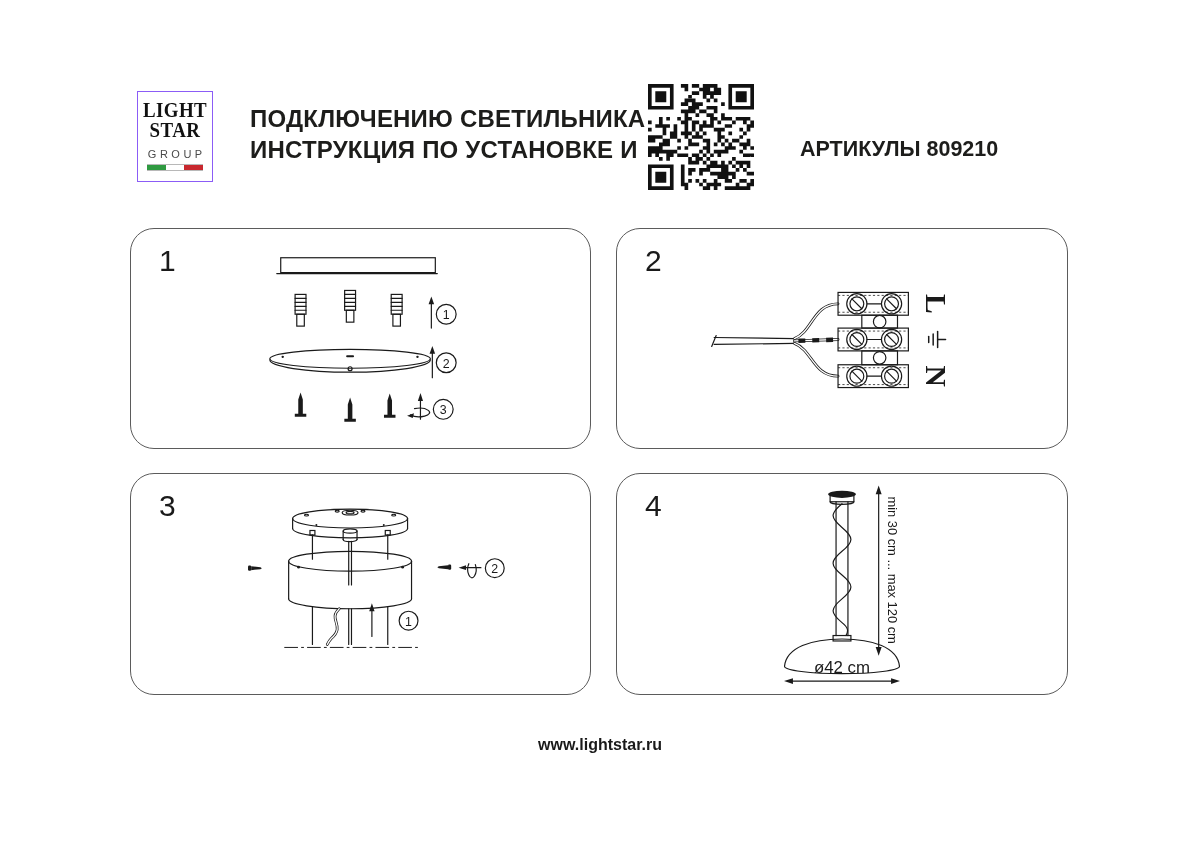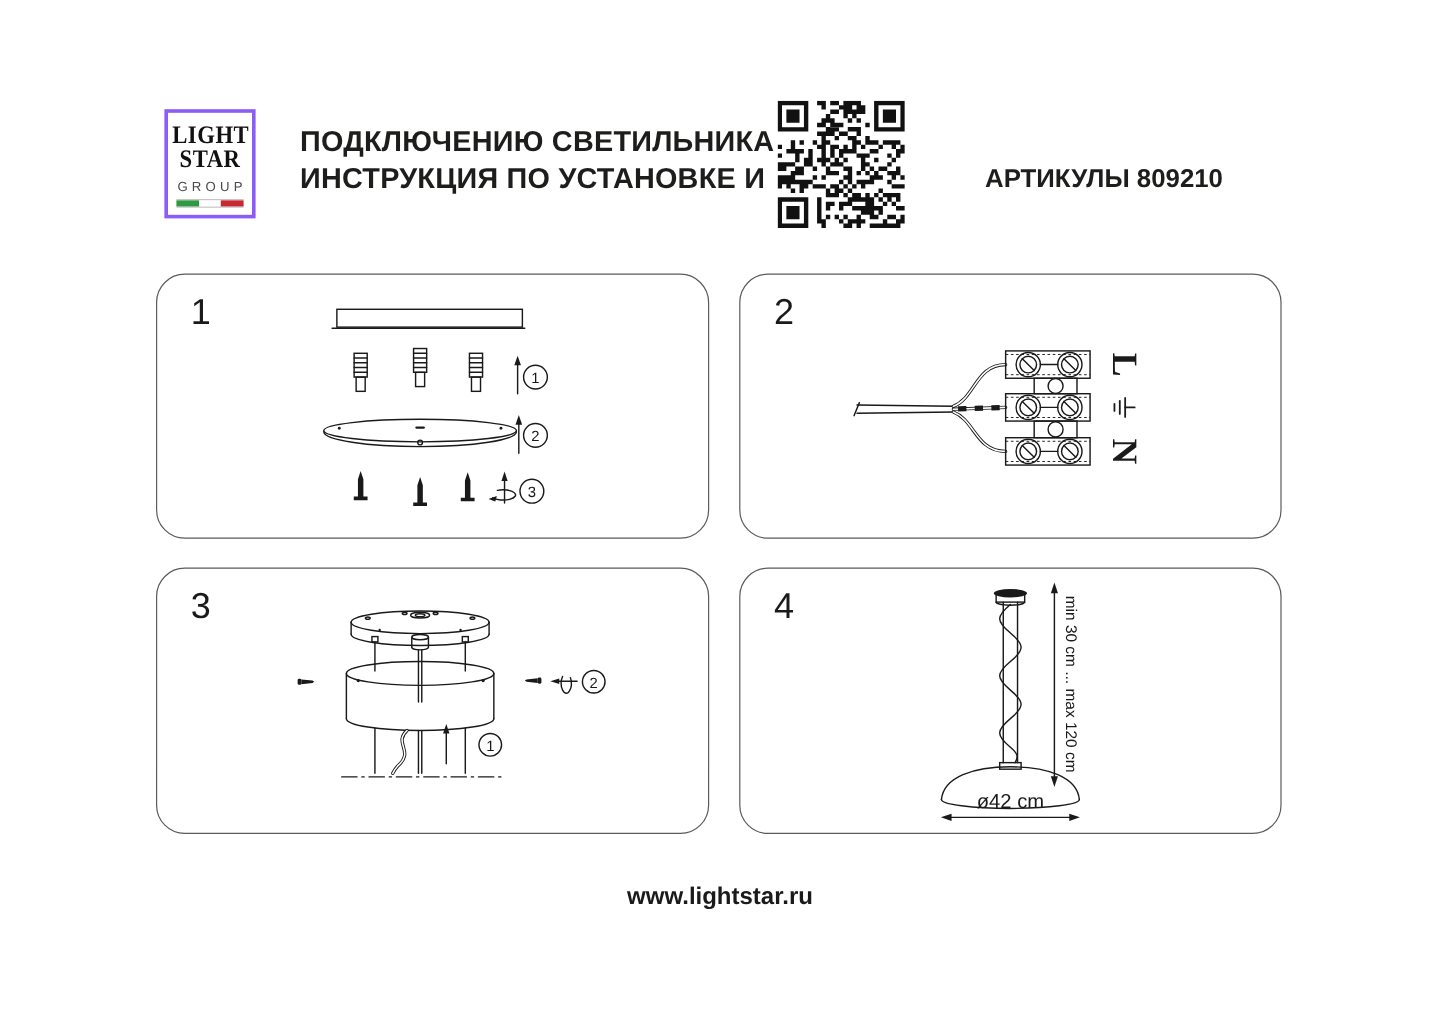--- a/index.html
+++ b/index.html
@@ -1,31 +1,31 @@
 <!DOCTYPE html>
 <html><head>
 <meta charset="utf-8">
 <style>
   html,body{margin:0;padding:0;background:#fff;}
   .sheet{position:relative;width:1200px;height:848px;background:#ffffff;
          font-family:"Liberation Sans",sans-serif;color:#1d1d1b;overflow:hidden;}
 
   
-  .logo{position:absolute;left:137px;top:91px;width:76px;height:91px;border:3px solid #8b5cf6;
+  .logo{position:absolute;left:137px;top:91px;width:76px;height:91px;border:1px solid #8b5cf6;
         box-sizing:border-box;text-align:center;padding-top:8px;background:#fff;}
   .logo-word{font-family:"Liberation Serif",serif;font-weight:bold;font-size:21px;line-height:20px;
              transform:scaleX(.9);letter-spacing:.5px;color:#111;}
   .logo-group{font-size:11px;letter-spacing:3.5px;color:#4a4a4a;margin-top:8px;text-indent:3.5px;}
   .flag{display:flex;width:56px;height:5px;margin:4px auto 0;
         border-top:1px solid #b8b8b8;border-bottom:1px solid #b8b8b8;}
   .flag span{flex:1;}
   .title{position:absolute;left:250px;top:103px;font-size:24px;font-weight:bold;line-height:31px;letter-spacing:.2px;}
   .qr{position:absolute;left:648px;top:84px;width:106px;height:106px;}
   .series{position:absolute;left:800px;top:110px;width:240px;text-align:center;font-size:17px;font-weight:bold;}
-  .articles{position:absolute;left:800px;top:137px;width:240px;text-align:center;font-size:21.5px;font-weight:bold;}
+  .articles{position:absolute;left:800px;top:137px;width:240px;font-size:21.5px;font-weight:bold;}
 
   
   .panel{position:absolute;border:1px solid #5b5b5b;border-radius:24px;box-sizing:border-box;background:#fff;}
   .p1{left:130px;top:228px;width:461px;height:221px;}
   .p2{left:616px;top:228px;width:452px;height:221px;}
   .p3{left:130px;top:473px;width:461px;height:222px;}
   .p4{left:616px;top:473px;width:452px;height:222px;}
   .step-num{position:absolute;left:28px;top:15px;font-size:30px;color:#1a1a1a;}
   .panel svg.diagram{position:absolute;left:0;top:0;width:100%;height:100%;}
 
@@ -39,21 +39,21 @@
   .diagram .hatchline{stroke-width:.8;stroke-dasharray:2.2,2.2;stroke-linecap:butt;}
   .diagram .dashdot{stroke-dasharray:13,4,2,4;stroke-width:1;}
   .diagram text{fill:#1a1a1a;stroke:none;}
   .callout{font-size:12.5px;text-anchor:middle;dominant-baseline:central;font-family:"Liberation Sans",sans-serif;}
   .termlabel{font-size:30px;font-family:"Liberation Serif",serif;font-weight:bold;
              text-anchor:middle;dominant-baseline:central;}
   .gnd line{stroke-width:1.5;}
   .dim{font-size:13px;text-anchor:middle;dominant-baseline:central;font-family:"Liberation Sans",sans-serif;}
   .dim2{font-size:17px;text-anchor:middle;font-family:"Liberation Sans",sans-serif;}
 
-  .footer{position:absolute;left:0;right:0;top:736px;text-align:center;font-size:20px;font-weight:bold;color:#1a1a1a;}
+  .footer{position:absolute;left:0;right:0;top:736px;text-align:center;font-size:16px;font-weight:bold;color:#1a1a1a;}
 </style>
 </head>
 <body>
 
 <div class="sheet">
 
   <div class="logo">
     <div class="logo-word">LIGHT</div>
     <div class="logo-word">STAR</div>
     <div class="logo-group">GROUP</div>

